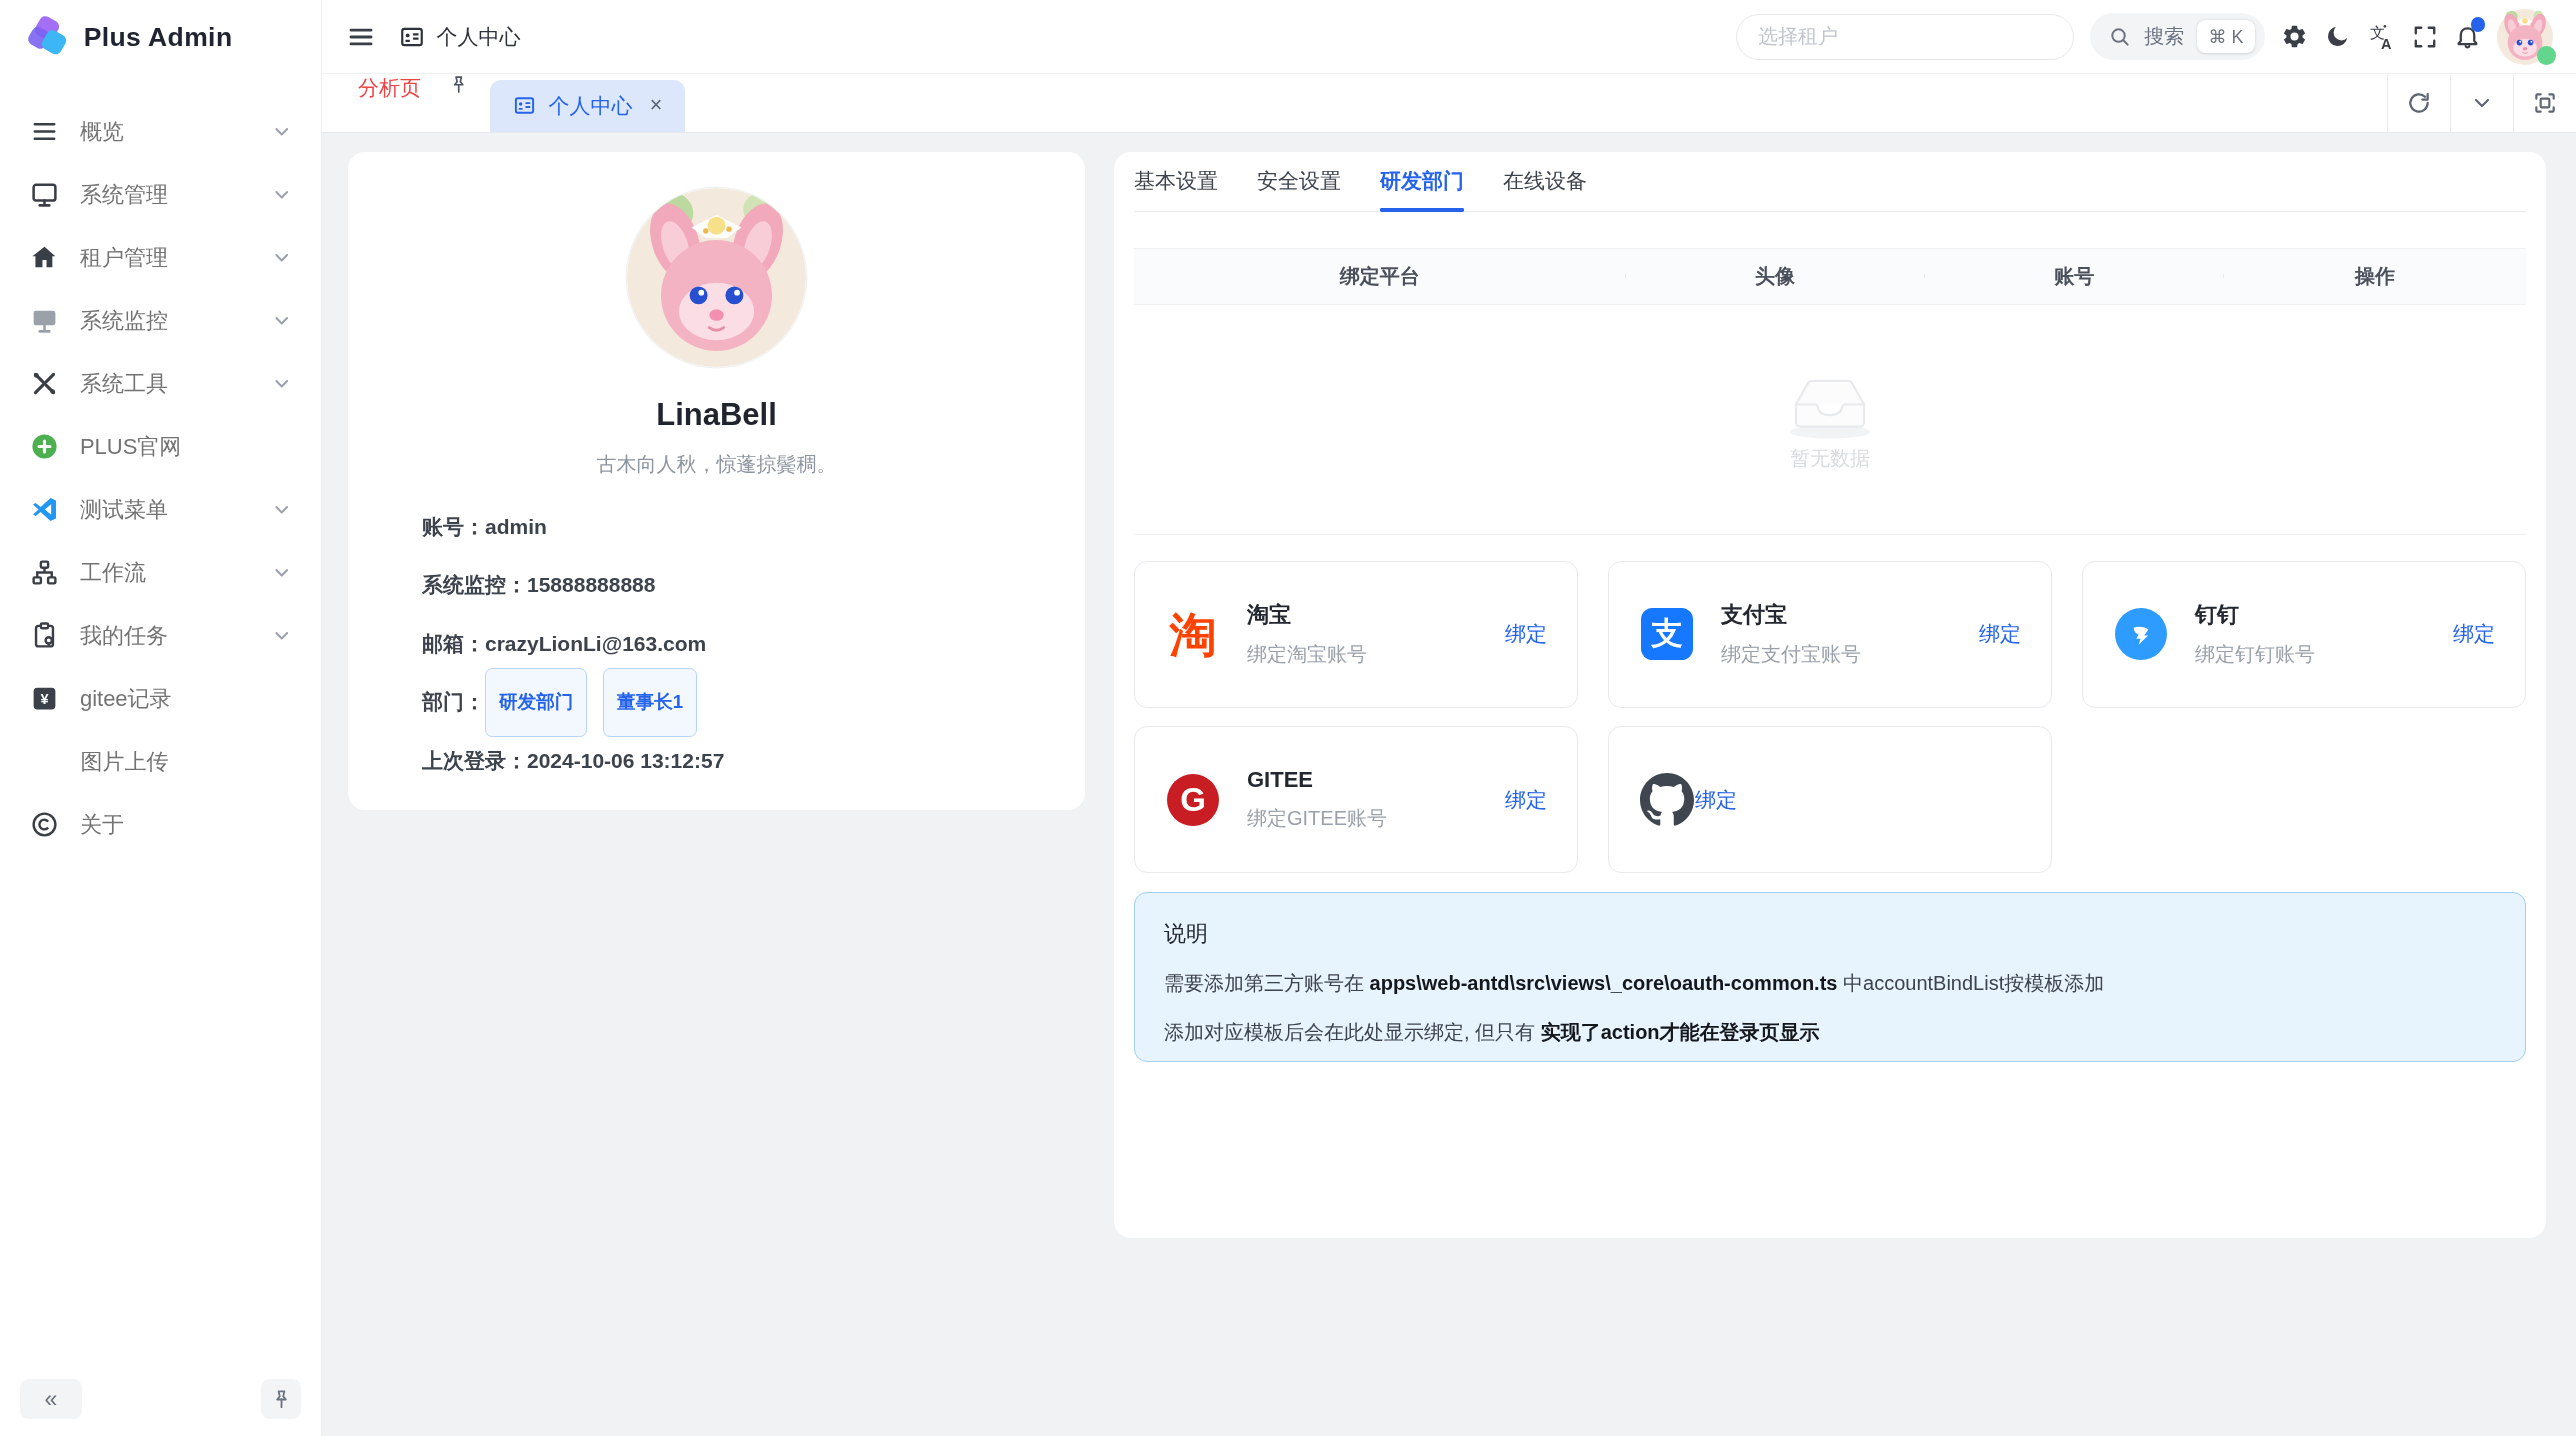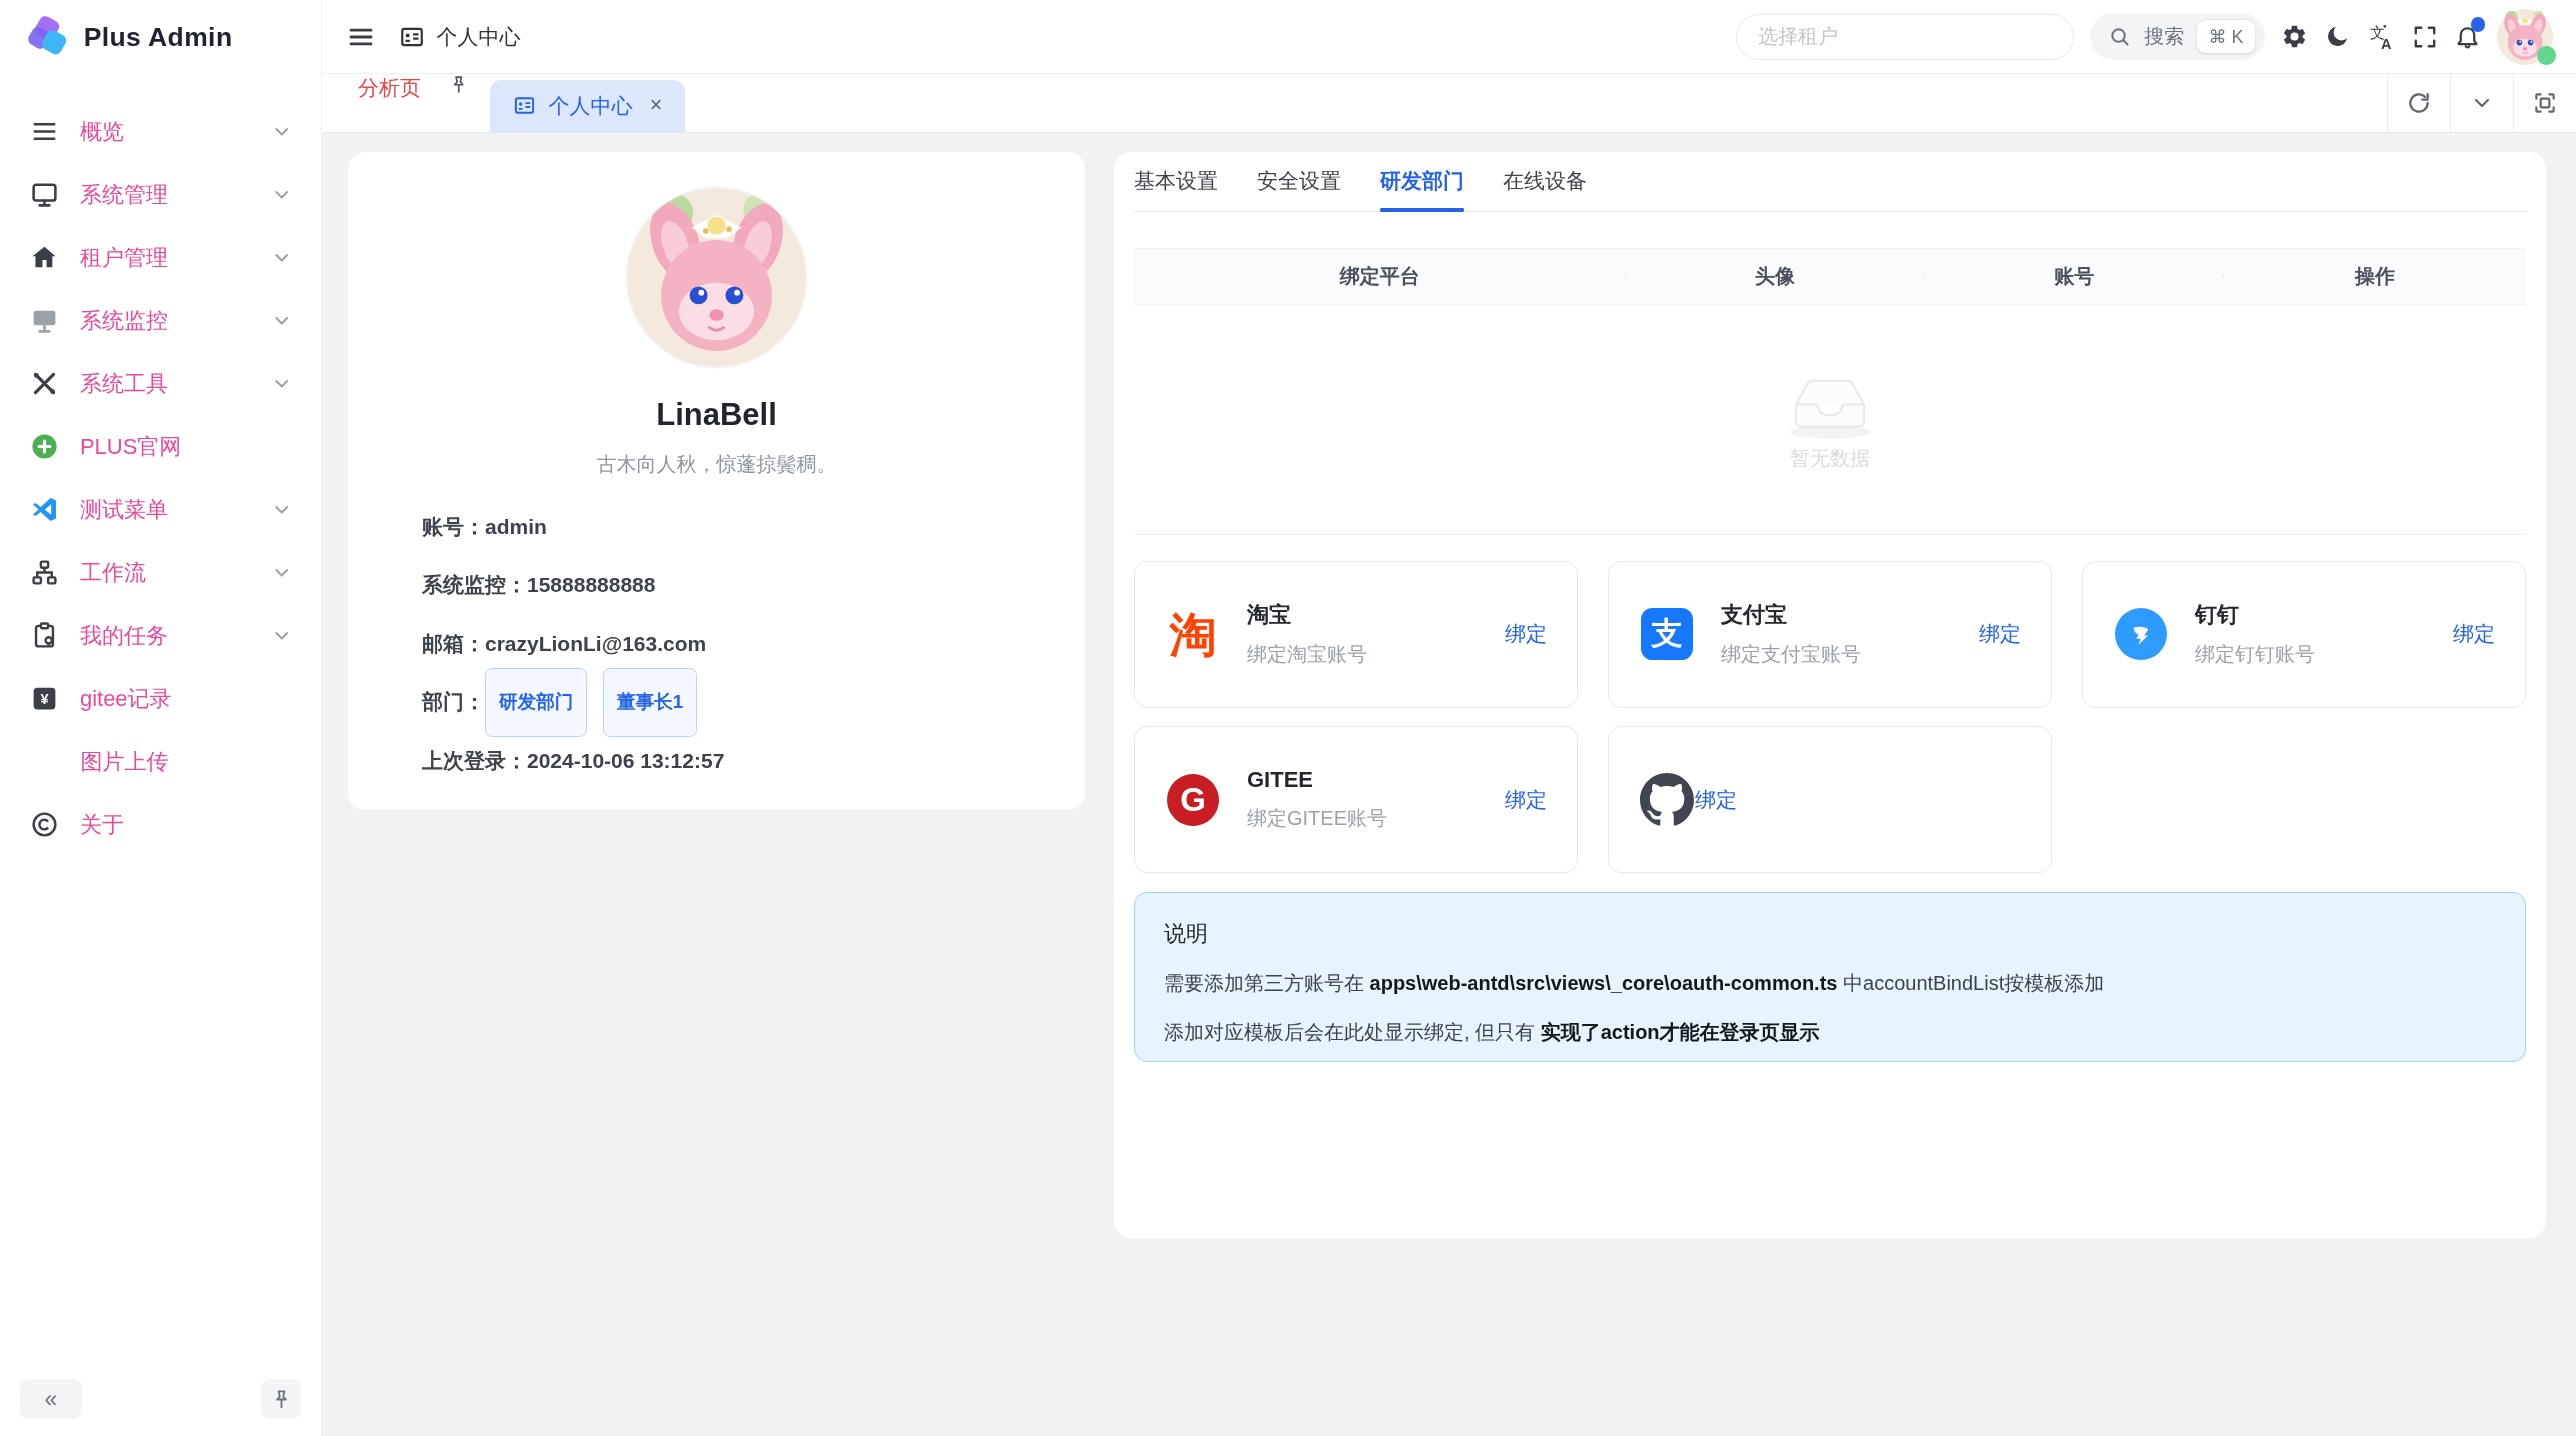--- a/index.html
+++ b/index.html
@@ -10,21 +10,21 @@
   }
   svg { display:block; }
 
   
   .sidebar { width:322px; min-width:322px; height:100%; background:#fff;
     border-right:0.7px solid #eceef1; position:relative; }
   .logo-row { height:74px; display:flex; align-items:center; padding-left:26px; gap:15.7px; }
   .logo-text { font-size:26.5px; font-weight:700; color:#1f2430; letter-spacing:0.4px; }
   .nav { padding:26px 11.4px 0; }
   .nav-item { height:63px; display:flex; align-items:center; gap:20px; padding:0 17px;
-    border-radius:8.6px; color:#ec4899; font-size:22px; cursor:pointer; }
+    border-radius:8.6px; color:#737373; font-size:22px; cursor:pointer; }
   .ico { width:31.5px; height:31.5px; display:flex; align-items:center; justify-content:center; flex:none; }
   .nav-item .lbl { flex:1; white-space:nowrap; }
   .chev { color:#9aa1ab; flex:none; }
   .indent { margin-left:52px; }
   .side-bottom { position:absolute; bottom:0; left:0; right:0; height:76px;
     display:flex; align-items:center; justify-content:space-between; padding:0 20px; }
   .sbtn { background:#f3f4f6; border-radius:8.6px; display:flex; align-items:center;
     justify-content:center; color:#6b7280; cursor:pointer; }
   .collapse-btn { width:62px; height:40px; font-size:23px; }
   .pin-btn { width:40px; height:40px; }

